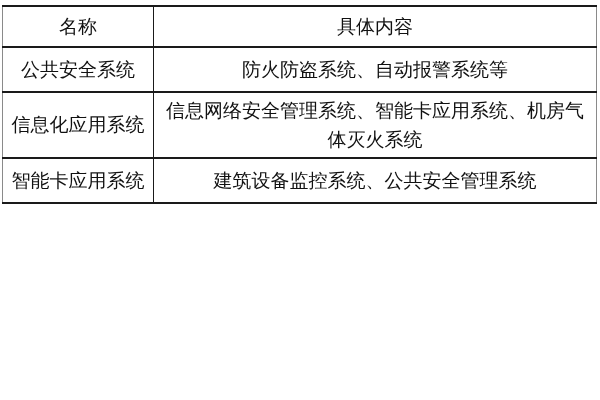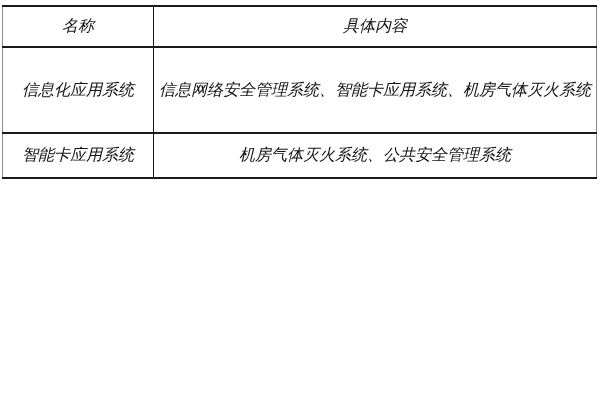--- a/index.html
+++ b/index.html
@@ -34,53 +34,56 @@
     width: 594px;
     border-collapse: collapse;
     table-layout: fixed;
   }
   table.systems-table th,
   table.systems-table td {
     border-top: 2px solid var(--border);
     border-bottom: 2px solid var(--border);
     text-align: center;
     vertical-align: middle;
-    font-size: 16px;
+    font-size: 19px;
     font-weight: normal;
     line-height: 1.55;
     padding: 2px 3px;
     color: var(--text);
-    font-style: italic;
   }
   
   .col-name   { width: 151px; border-right: 1px solid var(--border); }
   .col-content{ width: 443px; border-left: 1px solid var(--border); }
   
   .col-name   { border-left: 1px solid var(--border_faint); }
   .col-content{ border-right: 1px solid var(--border_faint); }
 
   tr.r-header { height: 41px; }
   tr.r-std    { height: 45px; }
-  tr.r-tall   { height: 86px; }
+  tr.r-tall   { height: 66px; }
 </style>
 </head>
 <body>
 
 <div class="page">
   <table class="systems-table">
     <thead>
       <tr class="r-header">
         <th class="col-name">名称</th>
         <th class="col-content">具体内容</th>
       </tr>
     </thead>
     <tbody>
+      <tr class="r-std">
+        <td class="col-name">公共安全系统</td>
+        <td class="col-content">防火防盗系统、自动报警系统等</td>
+      </tr>
       <tr class="r-tall">
         <td class="col-name">信息化应用系统</td>
         <td class="col-content">信息网络安全管理系统、智能卡应用系统、机房气体灭火系统</td>
       </tr>
       <tr class="r-std">
         <td class="col-name">智能卡应用系统</td>
-        <td class="col-content">机房气体灭火系统、公共安全管理系统</td>
+        <td class="col-content">建筑设备监控系统、公共安全管理系统</td>
       </tr>
     </tbody>
   </table>
 </div>
 
 </body></html>

